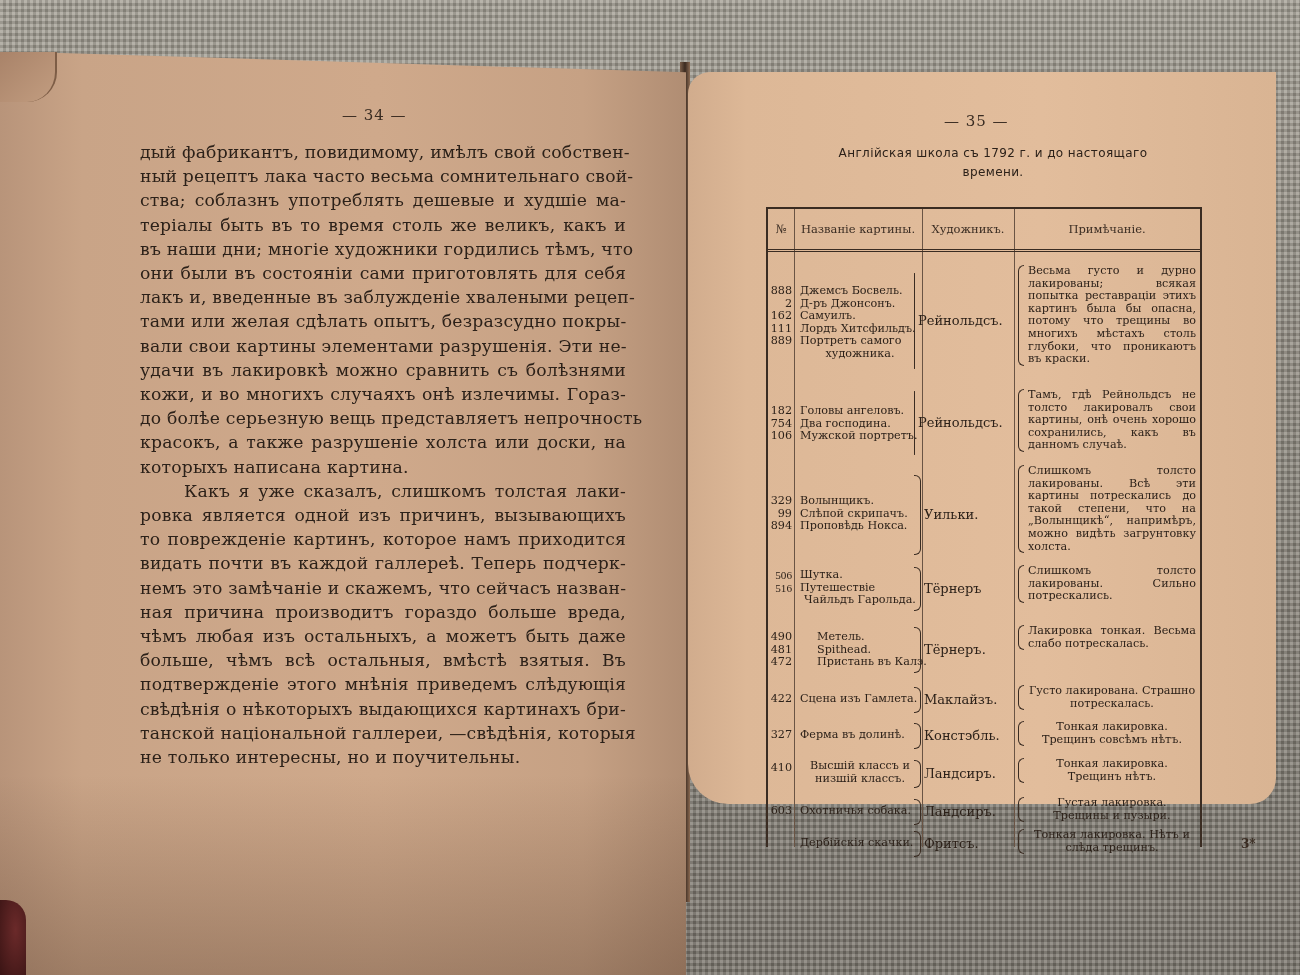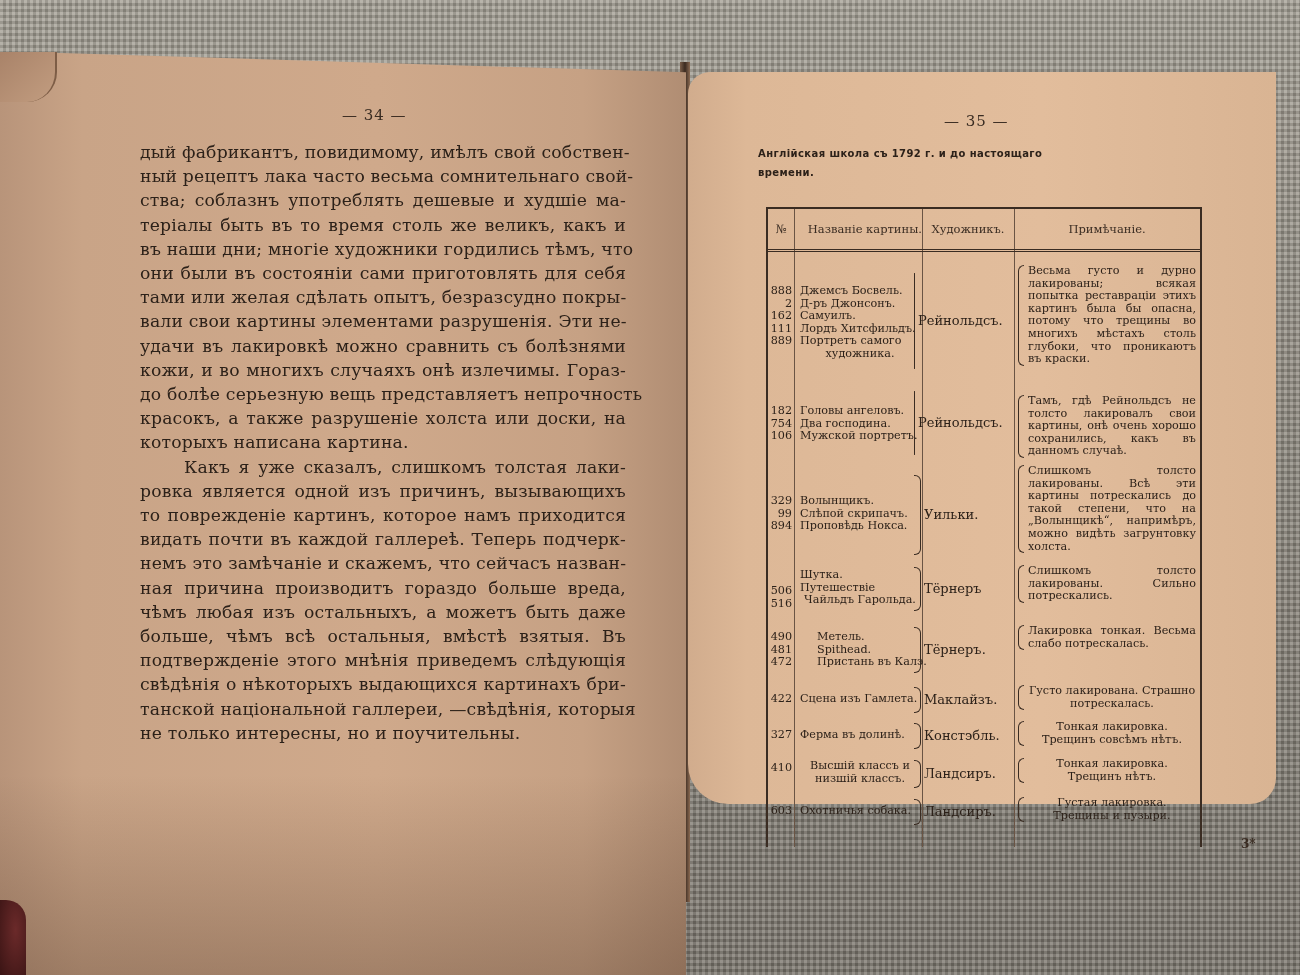--- a/index.html
+++ b/index.html
@@ -62,38 +62,38 @@
       letter-spacing: 0.2px;
     }
     .body-text .line {
       display: block; white-space: nowrap; text-align: justify; text-align-last: justify;
       width: 486px; overflow: visible;
     }
     .body-text .line.indent { padding-left: 44px; width: 442px; }
     .body-text .line.last { text-align-last: left; }
 
     .section-title {
-      position: absolute; left: 70px; top: 72px; width: 470px; text-align: left;
-      font-family: "DejaVu Sans", "Liberation Sans", sans-serif; font-weight: bold;
-      font-size: 10px; line-height: 19px; color: #2c2119; letter-spacing: 0.4px;
+      position: absolute; left: 70px; top: 72px; width: 470px; text-align: center;
+      font-family: "DejaVu Sans", "Liberation Sans", sans-serif; font-weight: normal;
+      font-size: 12px; line-height: 19px; color: #2c2119; letter-spacing: 0.4px;
     }
 
     .table {
       position: absolute; left: 78px; top: 135px; width: 432px; height: 640px;
       border-left: 2px solid #3a2c22; border-right: 2px solid #3a2c22;
       font-size: 11.2px; line-height: 12.6px; color: #2c2119;
     }
     .thead {
       position: absolute; left: 0; top: 0; width: 432px; height: 40px;
       border-top: 2px solid #3a2c22; border-bottom: 3px double #3a2c22;
       display: flex; align-items: center;
     }
     .th { text-align: center; font-size: 11.5px; color: #3a2c22; }
     .th-no { width: 26px; }
-    .th-title { width: 128px; text-align: right; }
+    .th-title { width: 128px; }
     .th-artist { width: 92px; }
     .th-note { width: 186px; }
     .col-line { position: absolute; top: 0; bottom: 0; width: 1px; background: #6a5444; }
     .cl1 { left: 26px; }
     .cl2 { left: 154px; }
     .cl3 { left: 246px; }
 
     .row { position: absolute; left: 0; width: 432px; }
     .cell { position: absolute; top: 0; }
     .nums { left: 0; width: 24px; text-align: right; }
@@ -131,20 +131,21 @@
 
 <div class="page page-left">
   <div class="page-number left-number">— 34 —</div>
   <div class="body-text">
     <span class="line">дый фабрикантъ, повидимому, имѣлъ свой собствен-</span>
     <span class="line">ный рецептъ лака часто весьма сомнительнаго свой-</span>
     <span class="line">ства; соблазнъ  употреблять дешевые  и худшіе ма-</span>
     <span class="line">теріалы быть въ то время столь же великъ, какъ и</span>
     <span class="line">въ наши дни; многіе художники гордились тѣмъ, что</span>
     <span class="line">они были въ состояніи сами приготовлять для себя</span>
+    <span class="line">лакъ и, введенные въ заблужденіе хвалеными рецеп-</span>
     <span class="line">тами или желая сдѣлать опытъ, безразсудно покры-</span>
     <span class="line">вали свои картины элементами разрушенія. Эти не-</span>
     <span class="line">удачи въ лакировкѣ можно сравнить съ болѣзнями</span>
     <span class="line">кожи, и во многихъ случаяхъ онѣ излечимы. Гораз-</span>
     <span class="line">до болѣе серьезную вещь представляетъ непрочность</span>
     <span class="line">красокъ, а также разрушеніе  холста или доски, на</span>
     <span class="line last">которыхъ написана картина.</span>
     <span class="line indent">Какъ я уже сказалъ, слишкомъ толстая лаки-</span>
     <span class="line">ровка является одной изъ причинъ, вызывающихъ</span>
     <span class="line">то поврежденіе картинъ, которое намъ приходится</span>
@@ -213,21 +214,21 @@
       </div>
       <div class="cell titles" style="top:20px;">
         <span>Головы ангеловъ.</span>
           <span>Два господина.</span>
           <span>Мужской портретъ.</span>
       </div>
       <div class="cell artist" style="top:6px;height:64px;">
         <span class="brace"></span>
         <span>Рейнольдсъ.</span>
       </div>
-      <div class="cell note" style="top:10px;">
+      <div class="cell note" style="top:4px;">
         <span class="note-brace"></span>
         <span class="note-text">Тамъ, гдѣ Рейнольдсъ не толсто лакировалъ свои картины, онѣ очень хорошо сохранились, какъ въ данномъ случаѣ.</span>
       </div>
     </div>
 
     <div class="row" style="top:258px;height:92px;">
       <div class="cell nums" style="top:30px;">
         <span>329</span>
           <span>99</span>
           <span>894</span>
@@ -241,21 +242,21 @@
         <span class="brace"></span>
         <span>Уильки.</span>
       </div>
       <div class="cell note" style="top:0;">
         <span class="note-brace"></span>
         <span class="note-text">Слишкомъ толсто лакированы. Всѣ эти картины потрескались до такой степени, что на „Волынщикѣ“, напримѣръ, можно видѣть загрунтовку холста.</span>
       </div>
     </div>
 
     <div class="row" style="top:358px;height:54px;">
-      <div class="cell nums" style="top:20px;">
+      <div class="cell nums" style="top:4px;font-family:Liberation Serif, serif;">
         <span>506</span>
           <span>516</span>
       </div>
       <div class="cell titles" style="top:4px;">
         <span>Шутка.</span>
           <span>Путешествіе</span>
           <span class="center">Чайльдъ Гарольда.</span>
       </div>
       <div class="cell artist" style="top:2px;height:44px;">
         <span class="brace"></span>
@@ -350,18 +351,34 @@
       <div class="cell artist" style="top:2px;height:26px;">
         <span class="brace"></span>
         <span>Ландсиръ.</span>
       </div>
       <div class="cell note" style="top:0;">
         <span class="note-brace"></span>
         <span class="note-text center">Густая лакировка. Трещины и пузыри.</span>
       </div>
     </div>
 
+    <div class="row" style="top:622px;height:30px;">
+      <div class="cell nums" style="top:8px;">
+        <span></span>
+      </div>
+      <div class="cell titles" style="top:8px;">
+        <span>Дербійскія скачки.</span>
+      </div>
+      <div class="cell artist" style="top:2px;height:26px;">
+        <span class="brace"></span>
+        <span>Фритсъ.</span>
+      </div>
+      <div class="cell note" style="top:0;">
+        <span class="note-brace"></span>
+        <span class="note-text center">Тонкая лакировка. Нѣтъ и слѣда трещинъ.</span>
+      </div>
+    </div>
   </div>
 
   <div class="signature">3*</div>
 </div>
 
 <div class="finger"></div>
 
 </body></html>

